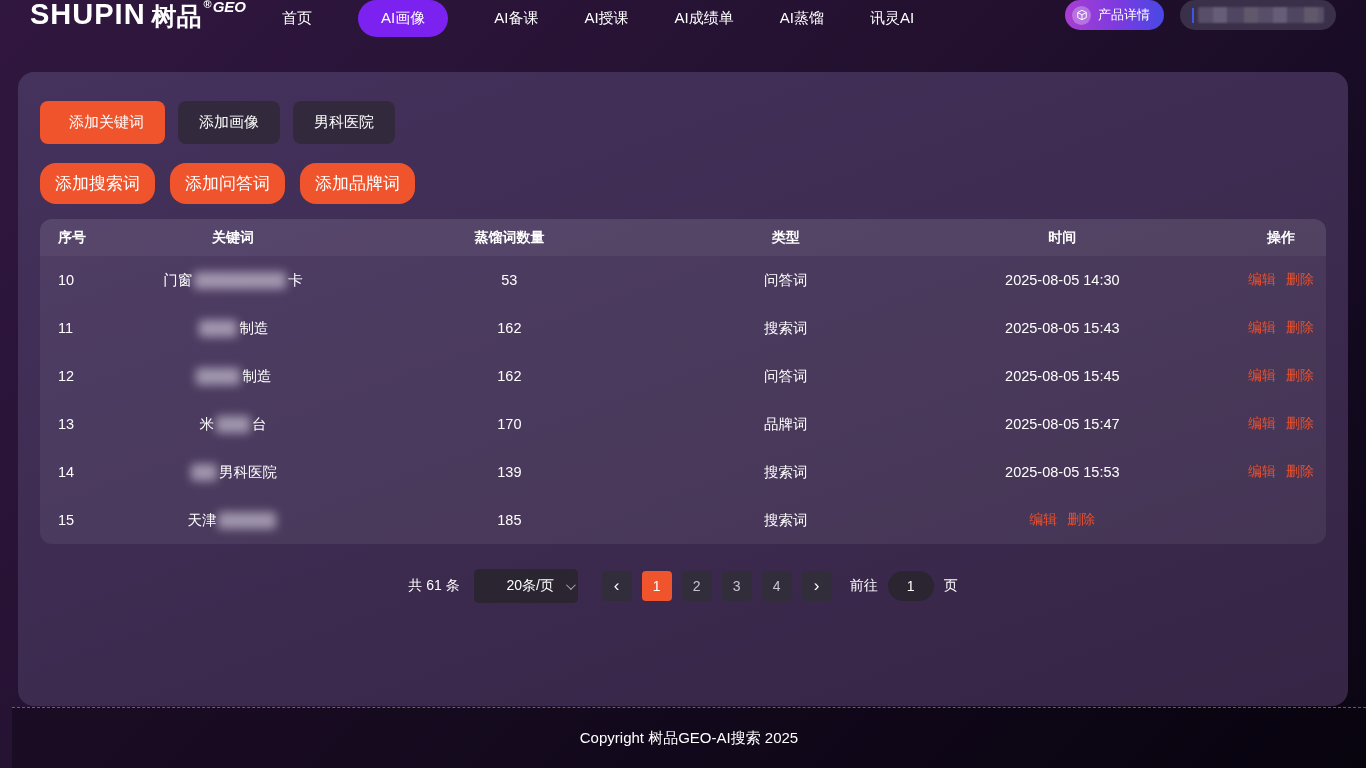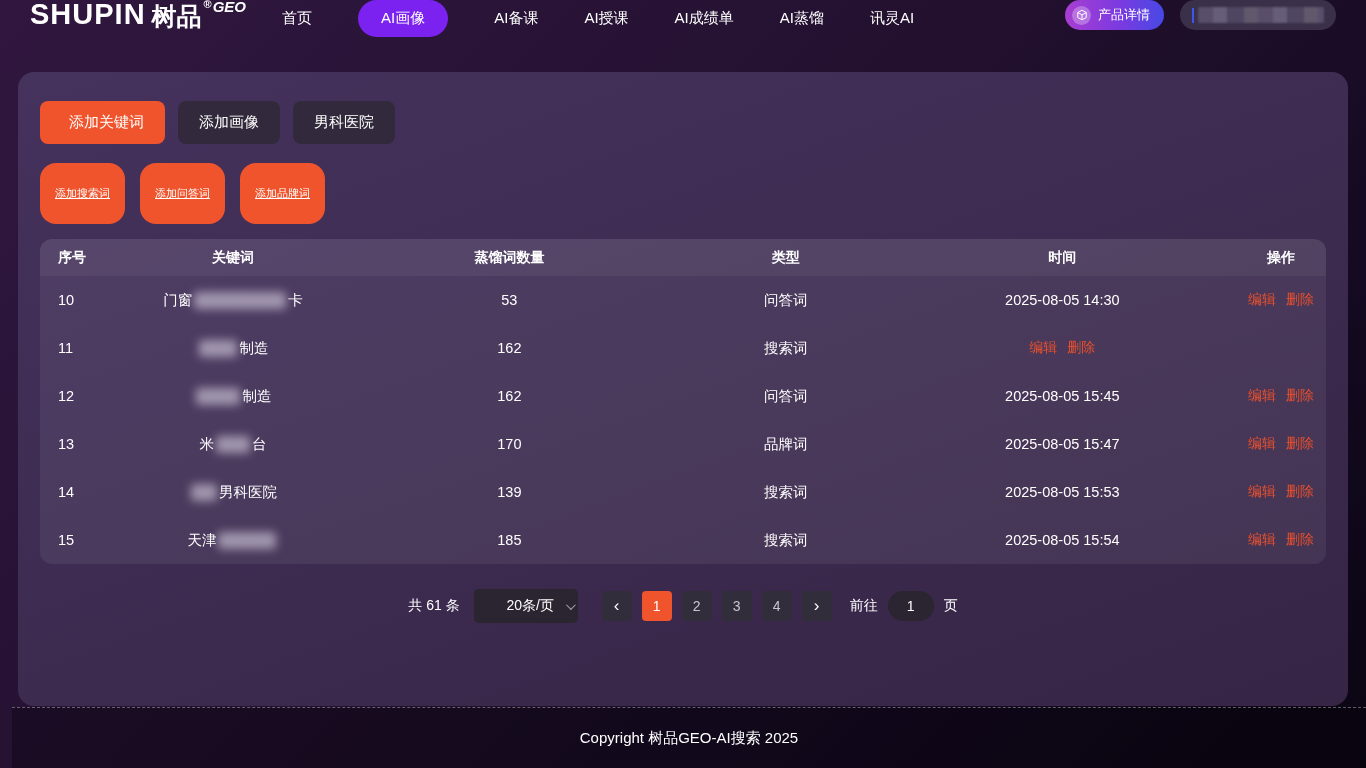--- a/index.html
+++ b/index.html
@@ -42,21 +42,21 @@
   .panel { margin:0 18px; height:634px; border-radius:16px; padding:29px 22px 0;
            background:linear-gradient(160deg,#45325d 0%,#3e2c52 45%,#362545 100%); }
 
   .btn-row { display:flex; align-items:center; }
   .btn-row-1 { gap:13px; margin-bottom:19px; }
   .btn-row-2 { gap:15px; margin-bottom:15px; }
   .btn { border:none; color:#fff; cursor:pointer; font-family:inherit; white-space:nowrap; }
   .btn-lg { font-size:15px; padding:12px 21px; border-radius:8px; }
   .btn-orange { background:#f0542d;padding-left:29px; }
   .btn-dark { background:rgba(46,42,54,0.82); }
-  .btn-sm { font-size:11px; padding:23px 15px; border-radius:16px; background:#f0542d;text-decoration:underline; }
+  .btn-sm { font-size:17px; padding:9px 15px; border-radius:16px; background:#f0542d; }
 
   
   .table { border-radius:12px; overflow:hidden; background:rgba(255,255,255,0.065); }
   .tgrid { display:grid; grid-template-columns:7% 16% 27% 16% 27% 7%; align-items:center; }
   .thead { height:37px; background:rgba(255,255,255,0.05); font-size:14px; font-weight:700; }
   .trow { height:48px; font-size:14.5px; }
   .c-index { padding-left:18px; text-align:left; }
   .c-center { text-align:center; }
   .kw-blur { display:inline-block; vertical-align:middle; height:17px; border-radius:3px;
              background:rgba(232,226,240,0.55); filter:blur(5px); margin:0 2px; }
@@ -152,20 +152,21 @@
           <div class="c-center">53</div>
           <div class="c-center">问答词</div>
           <div class="c-center">2025-08-05 14:30</div>
           <div class="c-center"><span class="row-link">编辑</span><span class="row-link">删除</span></div>
         </div>
         <div class="tgrid trow">
           <div class="c-index">11</div>
           <div class="c-center"><span class="kw-blur" style="width: 38px;"></span><span>制造</span></div>
           <div class="c-center">162</div>
           <div class="c-center">搜索词</div>
+          <div class="c-center">2025-08-05 15:43</div>
           <div class="c-center"><span class="row-link">编辑</span><span class="row-link">删除</span></div>
         </div>
         <div class="tgrid trow">
           <div class="c-index">12</div>
           <div class="c-center"><span class="kw-blur" style="width: 44px;"></span><span>制造</span></div>
           <div class="c-center">162</div>
           <div class="c-center">问答词</div>
           <div class="c-center">2025-08-05 15:45</div>
           <div class="c-center"><span class="row-link">编辑</span><span class="row-link">删除</span></div>
         </div>
@@ -183,21 +184,20 @@
           <div class="c-center">139</div>
           <div class="c-center">搜索词</div>
           <div class="c-center">2025-08-05 15:53</div>
           <div class="c-center"><span class="row-link">编辑</span><span class="row-link">删除</span></div>
         </div>
         <div class="tgrid trow">
           <div class="c-index">15</div>
           <div class="c-center"><span>天津</span><span class="kw-blur" style="width: 58px;"></span></div>
           <div class="c-center">185</div>
           <div class="c-center">搜索词</div>
-          <div class="c-center">2025-08-05 15:54</div>
           <div class="c-center"><span class="row-link">编辑</span><span class="row-link">删除</span></div>
         </div>
       </div>
   </div>
 
   <div class="pagination">
     <span class="total-label">共 61 条</span>
     <div class="size-select">
       <span>20条/页</span>
       <span class="chev"></span>

